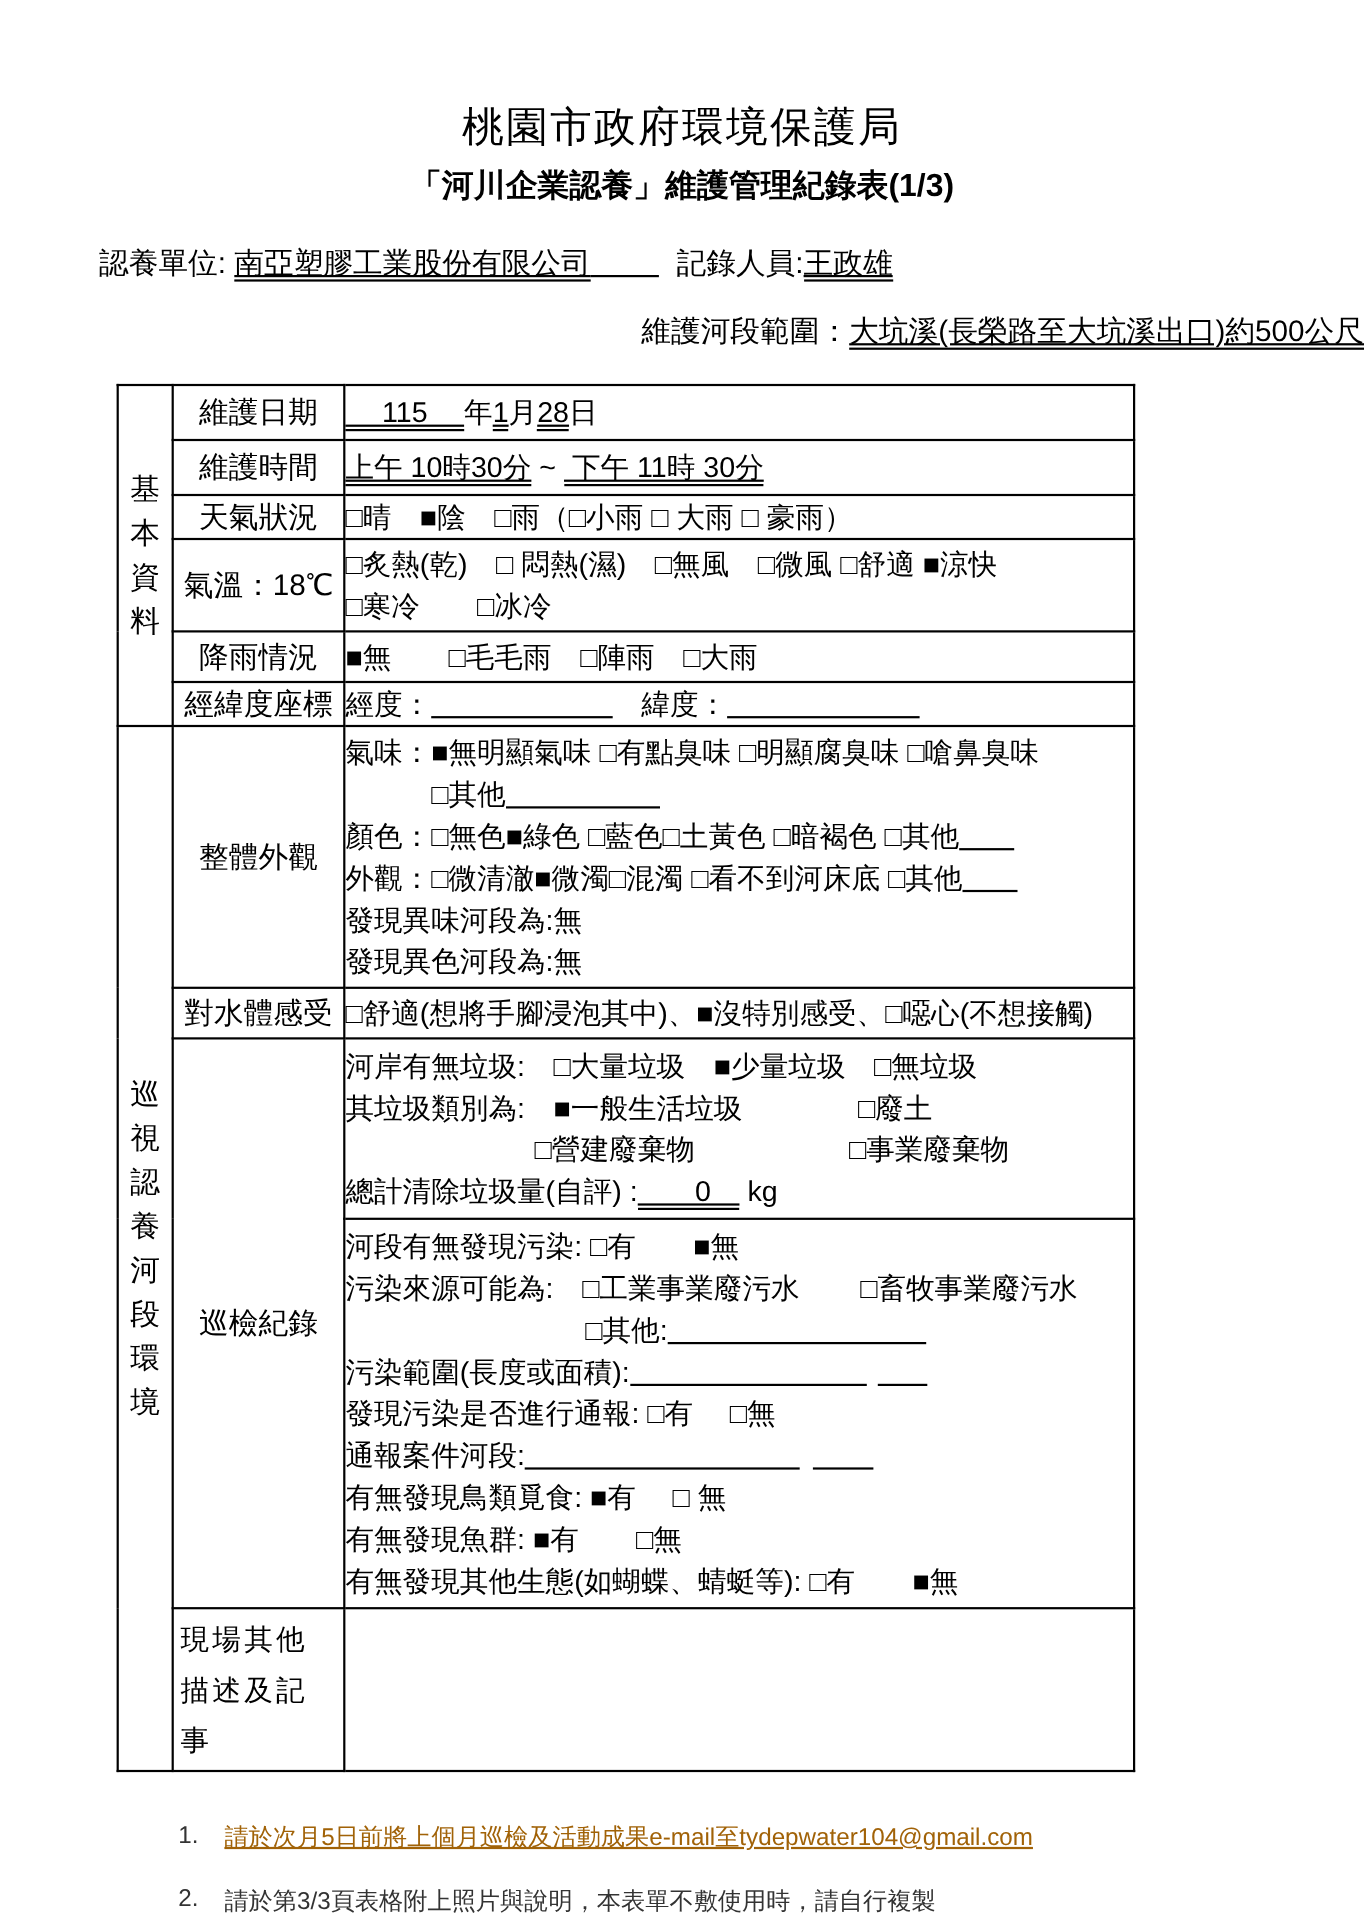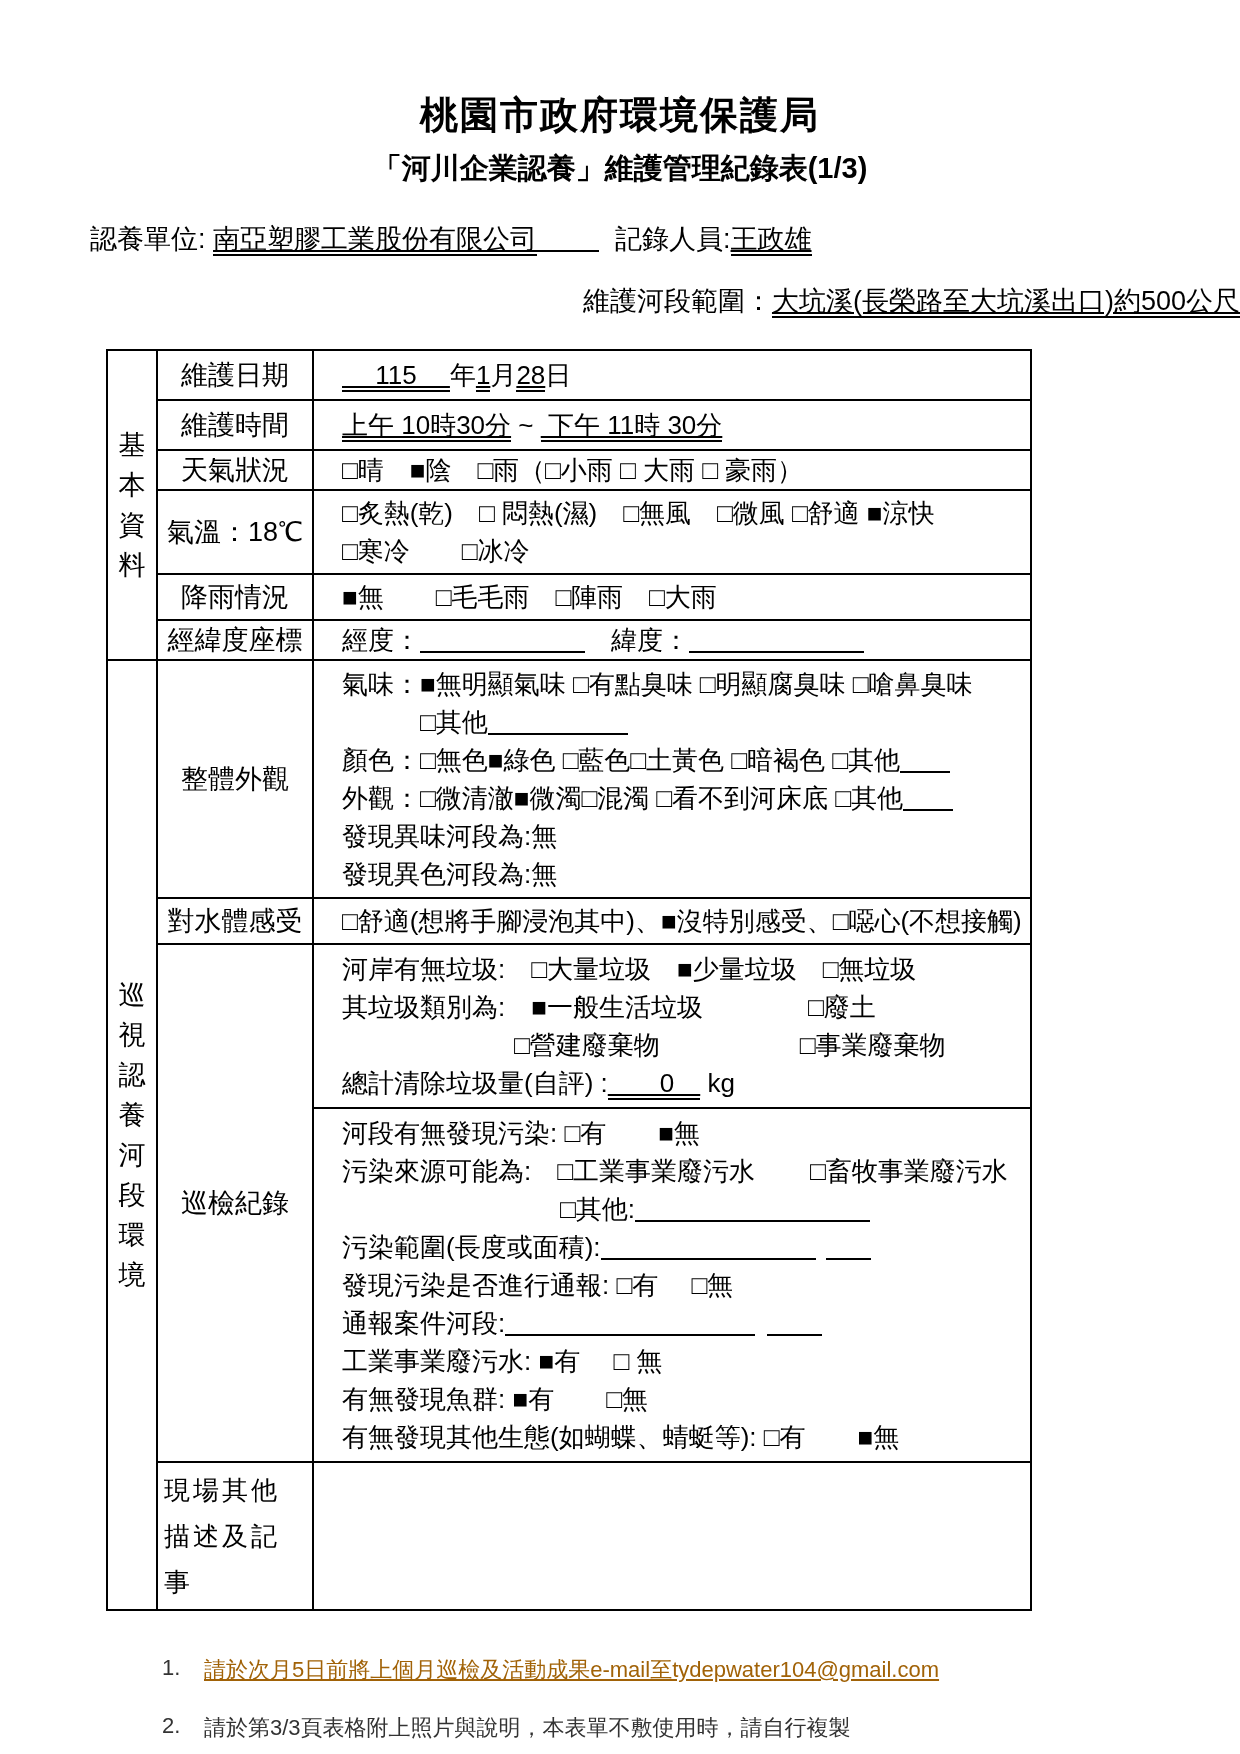--- a/index.html
+++ b/index.html
@@ -1,34 +1,34 @@
 <!DOCTYPE html>
 <html><head>
 <meta charset="utf-8">
 <style>
   html,body{margin:0;padding:0;}
   body{
     width:1240px;height:1754px;background:#ffffff;color:#000000;
     font-family:"Liberation Sans",sans-serif;overflow:hidden;
   }
-  .title{text-align:center;font-size:38px;font-weight:bold;margin-top:90px;letter-spacing:2px;}
+  .title{text-align:center;font-size:38px;font-weight:normal;margin-top:90px;letter-spacing:2px;}
   .subtitle{text-align:center;font-size:29px;margin-top:8px;font-weight:bold;}
   .hline{margin-left:90px;font-size:27px;white-space:pre;}
   .hline1{margin-top:32px;}
   .hline2{margin-top:26px;text-align:right;}
   .u{border-bottom:2px solid #000;text-decoration:underline;}
   .blank{display:inline-block;border-bottom:2px solid #000;height:24px;vertical-align:-4px;}
   .gapx{display:inline-block;}
   table.record{border-collapse:collapse;margin:30px 0 0 106px;width:926px;table-layout:fixed;}
   .record td{border:2px solid #000;padding:0;}
   .group-cell{text-align:center;vertical-align:middle;font-size:27px;line-height:40px;white-space:pre-line;}
   .label-cell{text-align:center;vertical-align:middle;font-size:27px;padding:2px;margin-left:20px;}
   .label-cell.spread{letter-spacing:3px;text-align:left;padding:4px 6px;font-size:26px;line-height:46px;vertical-align:middle;}
   .content-cell{vertical-align:middle;padding:3px 8px;font-size:26px;line-height:38px;}
-  .line{white-space:pre;padding-left:28px;}
+  .line{white-space:pre;}
   tr[data-row="maintenance-date"]{height:50px}
   tr[data-row="maintenance-time"]{height:50px}
   tr[data-row="weather"]{height:38px}
   tr[data-row="air-temp"]{height:84px}
   tr[data-row="rainfall"]{height:46px}
   tr[data-row="coordinates"]{height:36px}
   tr[data-row="overall-appearance"]{height:238px}
   tr[data-row="water-feeling"]{height:46px}
   tr[data-row="inspection-garbage"]{height:164px}
   tr[data-row="inspection-pollution"]{height:354px}
@@ -133,21 +133,21 @@
           </td>
         </tr>
         <tr data-row="inspection-pollution">
           <td class="content-cell">
             <div class="line"><span>河段有無發現污染: □有　　■無</span></div>
             <div class="line"><span>污染來源可能為:　□工業事業廢污水</span><span class="gapx" style="width: 55px;"></span><span>□畜牧事業廢污水</span></div>
             <div class="line"><span class="gapx" style="width: 218px;"></span><span>□其他:</span><span class="blank" style="width: 235px;"></span></div>
             <div class="line"><span>污染範圍(長度或面積):</span><span class="blank" style="width: 215px;"></span><span class="gapx" style="width: 10px;"></span><span class="blank" style="width: 45px;"></span></div>
             <div class="line"><span>發現污染是否進行通報: □有　 □無</span></div>
             <div class="line"><span>通報案件河段:</span><span class="blank" style="width: 250px;"></span><span class="gapx" style="width: 12px;"></span><span class="blank" style="width: 55px;"></span></div>
-            <div class="line"><span>工業事業廢污水: ■有　 □ 無</span></div>
+            <div class="line"><span>有無發現鳥類覓食: ■有　 □ 無</span></div>
             <div class="line"><span>有無發現魚群: ■有　　□無</span></div>
             <div class="line"><span>有無發現其他生態(如蝴蝶、蜻蜓等): □有　　■無</span></div>
           </td>
         </tr>
         <tr data-row="site-notes">
           <td class="label-cell spread">現場其他描述及記事</td>
           <td class="content-cell"></td>
         </tr>
       </tbody>
   </table>

